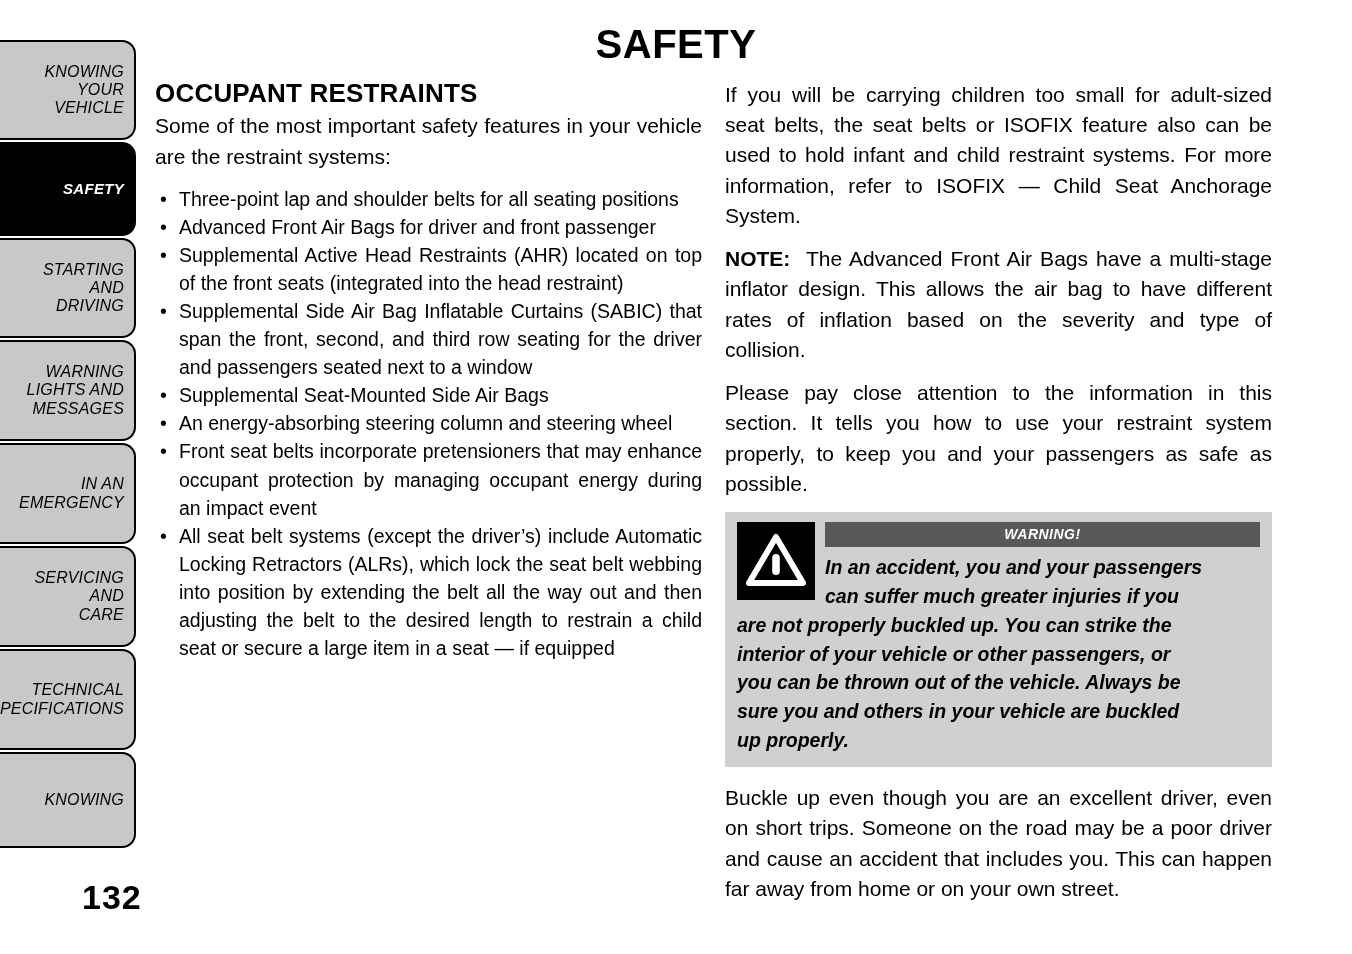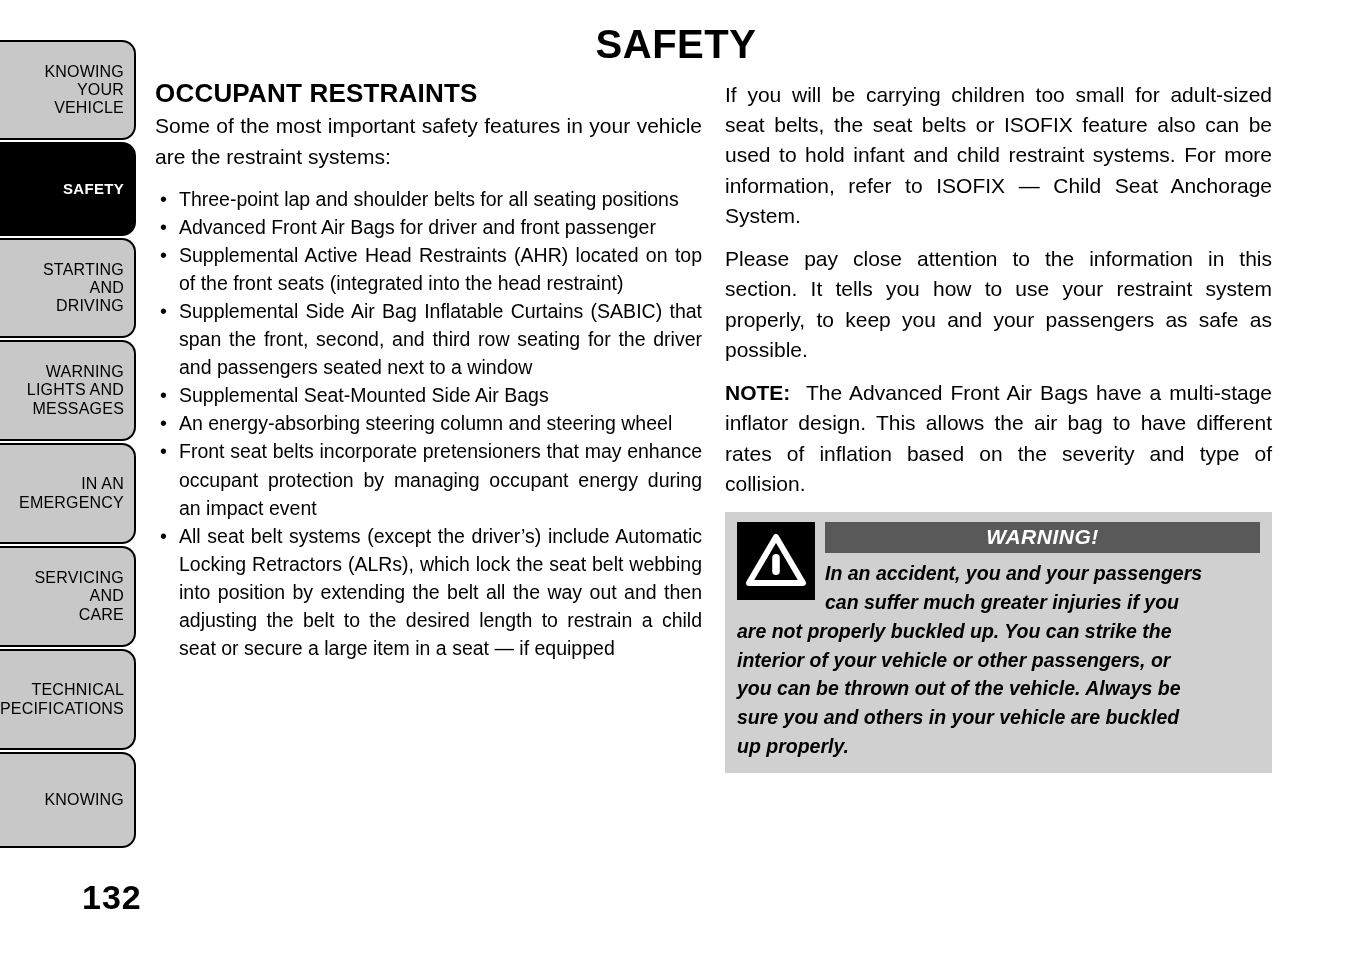--- a/index.html
+++ b/index.html
@@ -28,20 +28,21 @@
     letter-spacing: 0.5px;
     line-height: 1;
   }
 
   
   #sidebar {
     position: absolute;
     left: 0;
     top: 40px;
     width: 136px;
+    font-style: italic;
   }
   .tab {
     position: relative;
     box-sizing: border-box;
     margin-left: -8px;
     width: 144px;
     background: #c8c8c8;
     border: 2px solid #000000;
     border-left: none;
     border-radius: 0 14px 14px 0;
@@ -168,21 +169,21 @@
   }
   #warning-title-bar {
     background: #595959;
     text-align: center;
     padding: 3px 0 4px 0;
   }
   #warning-title {
     color: #ffffff;
     font-style: italic;
     font-weight: bold;
-    font-size: 21px;
+    font-size: 14px;
     letter-spacing: 0.5px;
   }
   .warn-text {
     font-style: italic;
     font-weight: bold;
     font-size: 19.5px;
     line-height: 1.48;
     text-align: justify;
     margin: 0;
   }
@@ -252,23 +253,23 @@
     <li>Supplemental Seat-Mounted Side Air Bags</li>
     <li>An energy-absorbing steering column and steering wheel</li>
     <li>Front seat belts incorporate pretensioners that may enhance occupant protection by managing occupant energy during an impact event</li>
     <li>All seat belt systems (except the driver’s) include Automatic Locking Retractors (ALRs), which lock the seat belt webbing into position by extending the belt all the way out and then adjusting the belt to the desired length to restrain a child seat or secure a large item in a seat — if equipped</li>
   </ul>
 </section>
 
 <section class="column" id="col-right">
   <p class="body">If you will be carrying children too small for adult-sized seat belts, the seat belts or ISOFIX feature also can be used to hold infant and child restraint systems. For more information, refer to ISOFIX — Child Seat An­chorage System.</p>
 
+  <p class="body"><span class="note-label">NOTE:</span>&nbsp; <span>The Advanced Front Air Bags have a multi-stage inflator design. This allows the air bag to have different rates of inflation based on the severity and type of collision.</span></p>
+
   <p class="body">Please pay close attention to the information in this section. It tells you how to use your restraint system properly, to keep you and your passengers as safe as possible.</p>
-
-  <p class="body"><span class="note-label">NOTE:</span>&nbsp; <span>The Advanced Front Air Bags have a multi-stage inflator design. This allows the air bag to have different rates of inflation based on the severity and type of collision.</span></p>
 
   <div id="warning-box">
     <div id="warning-head">
       <div id="warning-icon">
         <svg width="62" height="58" viewBox="0 0 62 58" aria-hidden="true">
           <path d="M31 5 L58 51 L4 51 Z" fill="none" stroke="#ffffff" stroke-width="6" stroke-linejoin="round" stroke-linecap="round"></path>
           <rect x="27.2" y="22" width="7.6" height="21" rx="3.8" fill="#ffffff"></rect>
         </svg>
       </div>
       <div id="warning-right">
@@ -283,13 +284,14 @@
     </div>
     <div class="warn-text" id="warn-lines-bottom">
       <span class="warn-line">are not properly buckled up. You can strike the</span>
       <span class="warn-line">interior of your vehicle or other passengers, or</span>
       <span class="warn-line">you can be thrown out of the vehicle. Always be</span>
       <span class="warn-line">sure you and others in your vehicle are buckled</span>
       <span class="warn-line">up properly.</span>
     </div>
   </div>
 
+  <p class="body">Buckle up even though you are an excellent driver, even on short trips. Someone on the road may be a poor driver and cause an accident that includes you. This can happen far away from home or on your own street.</p>
 </section>
 
 </body></html>

